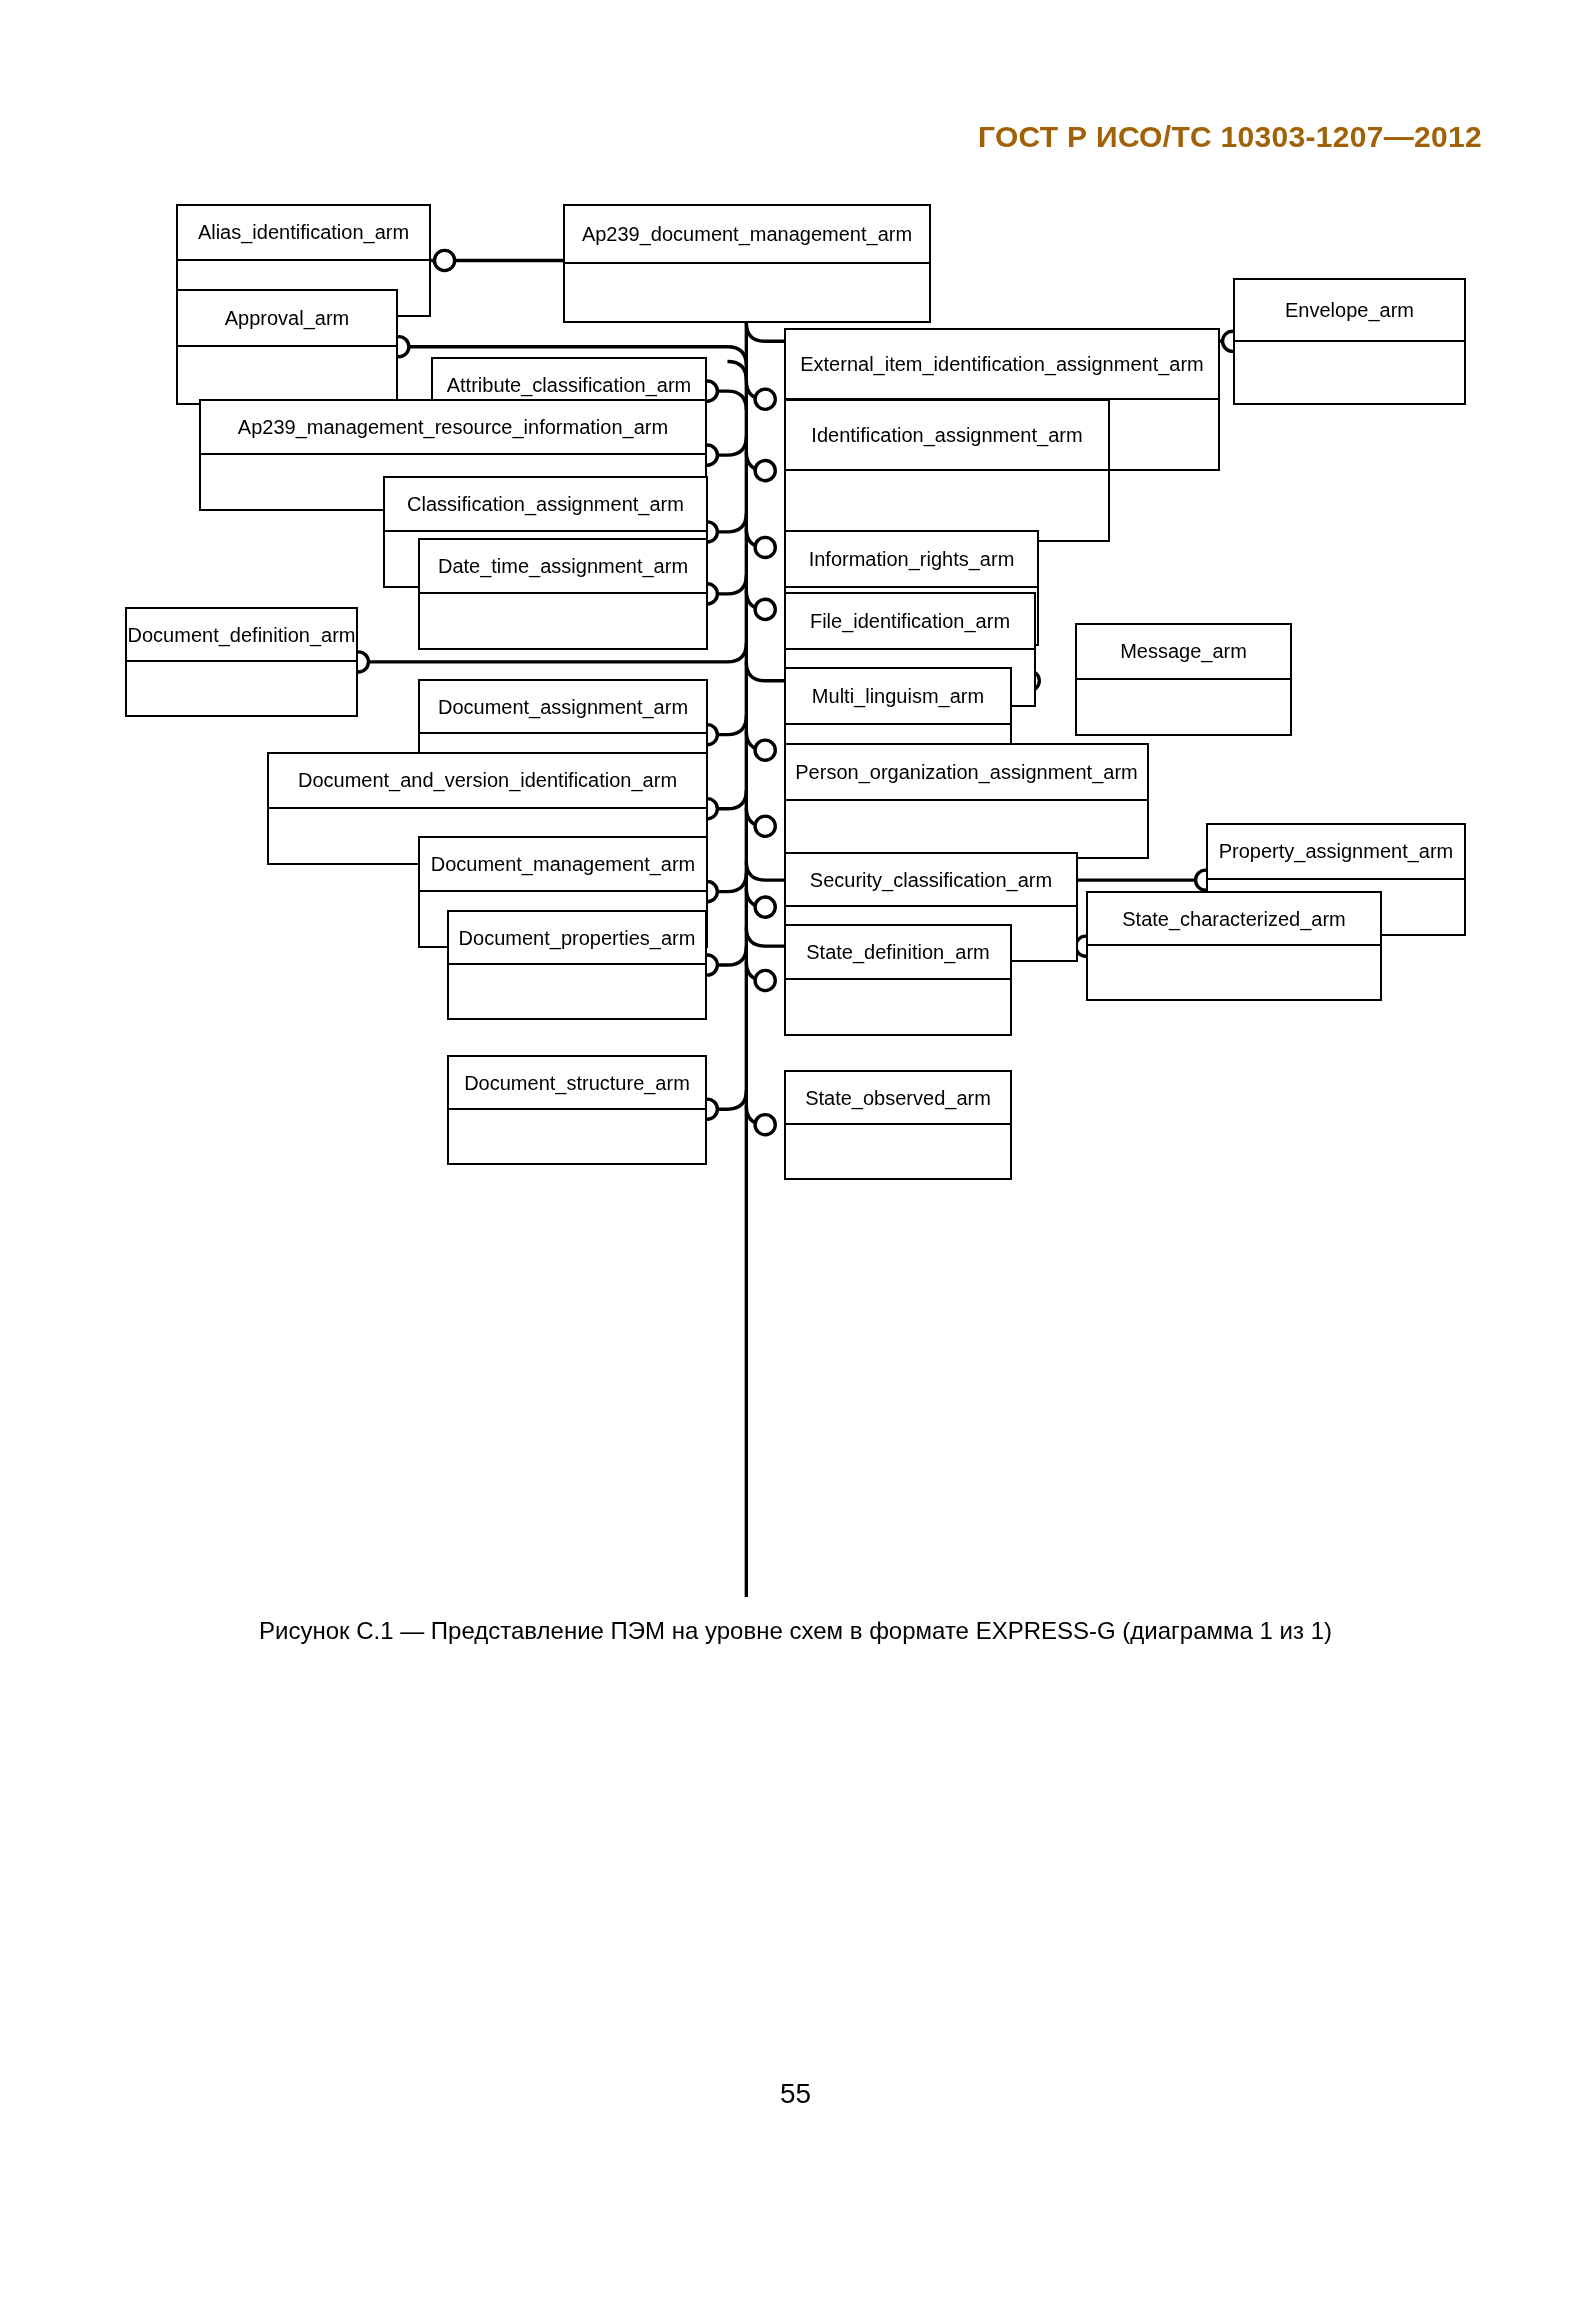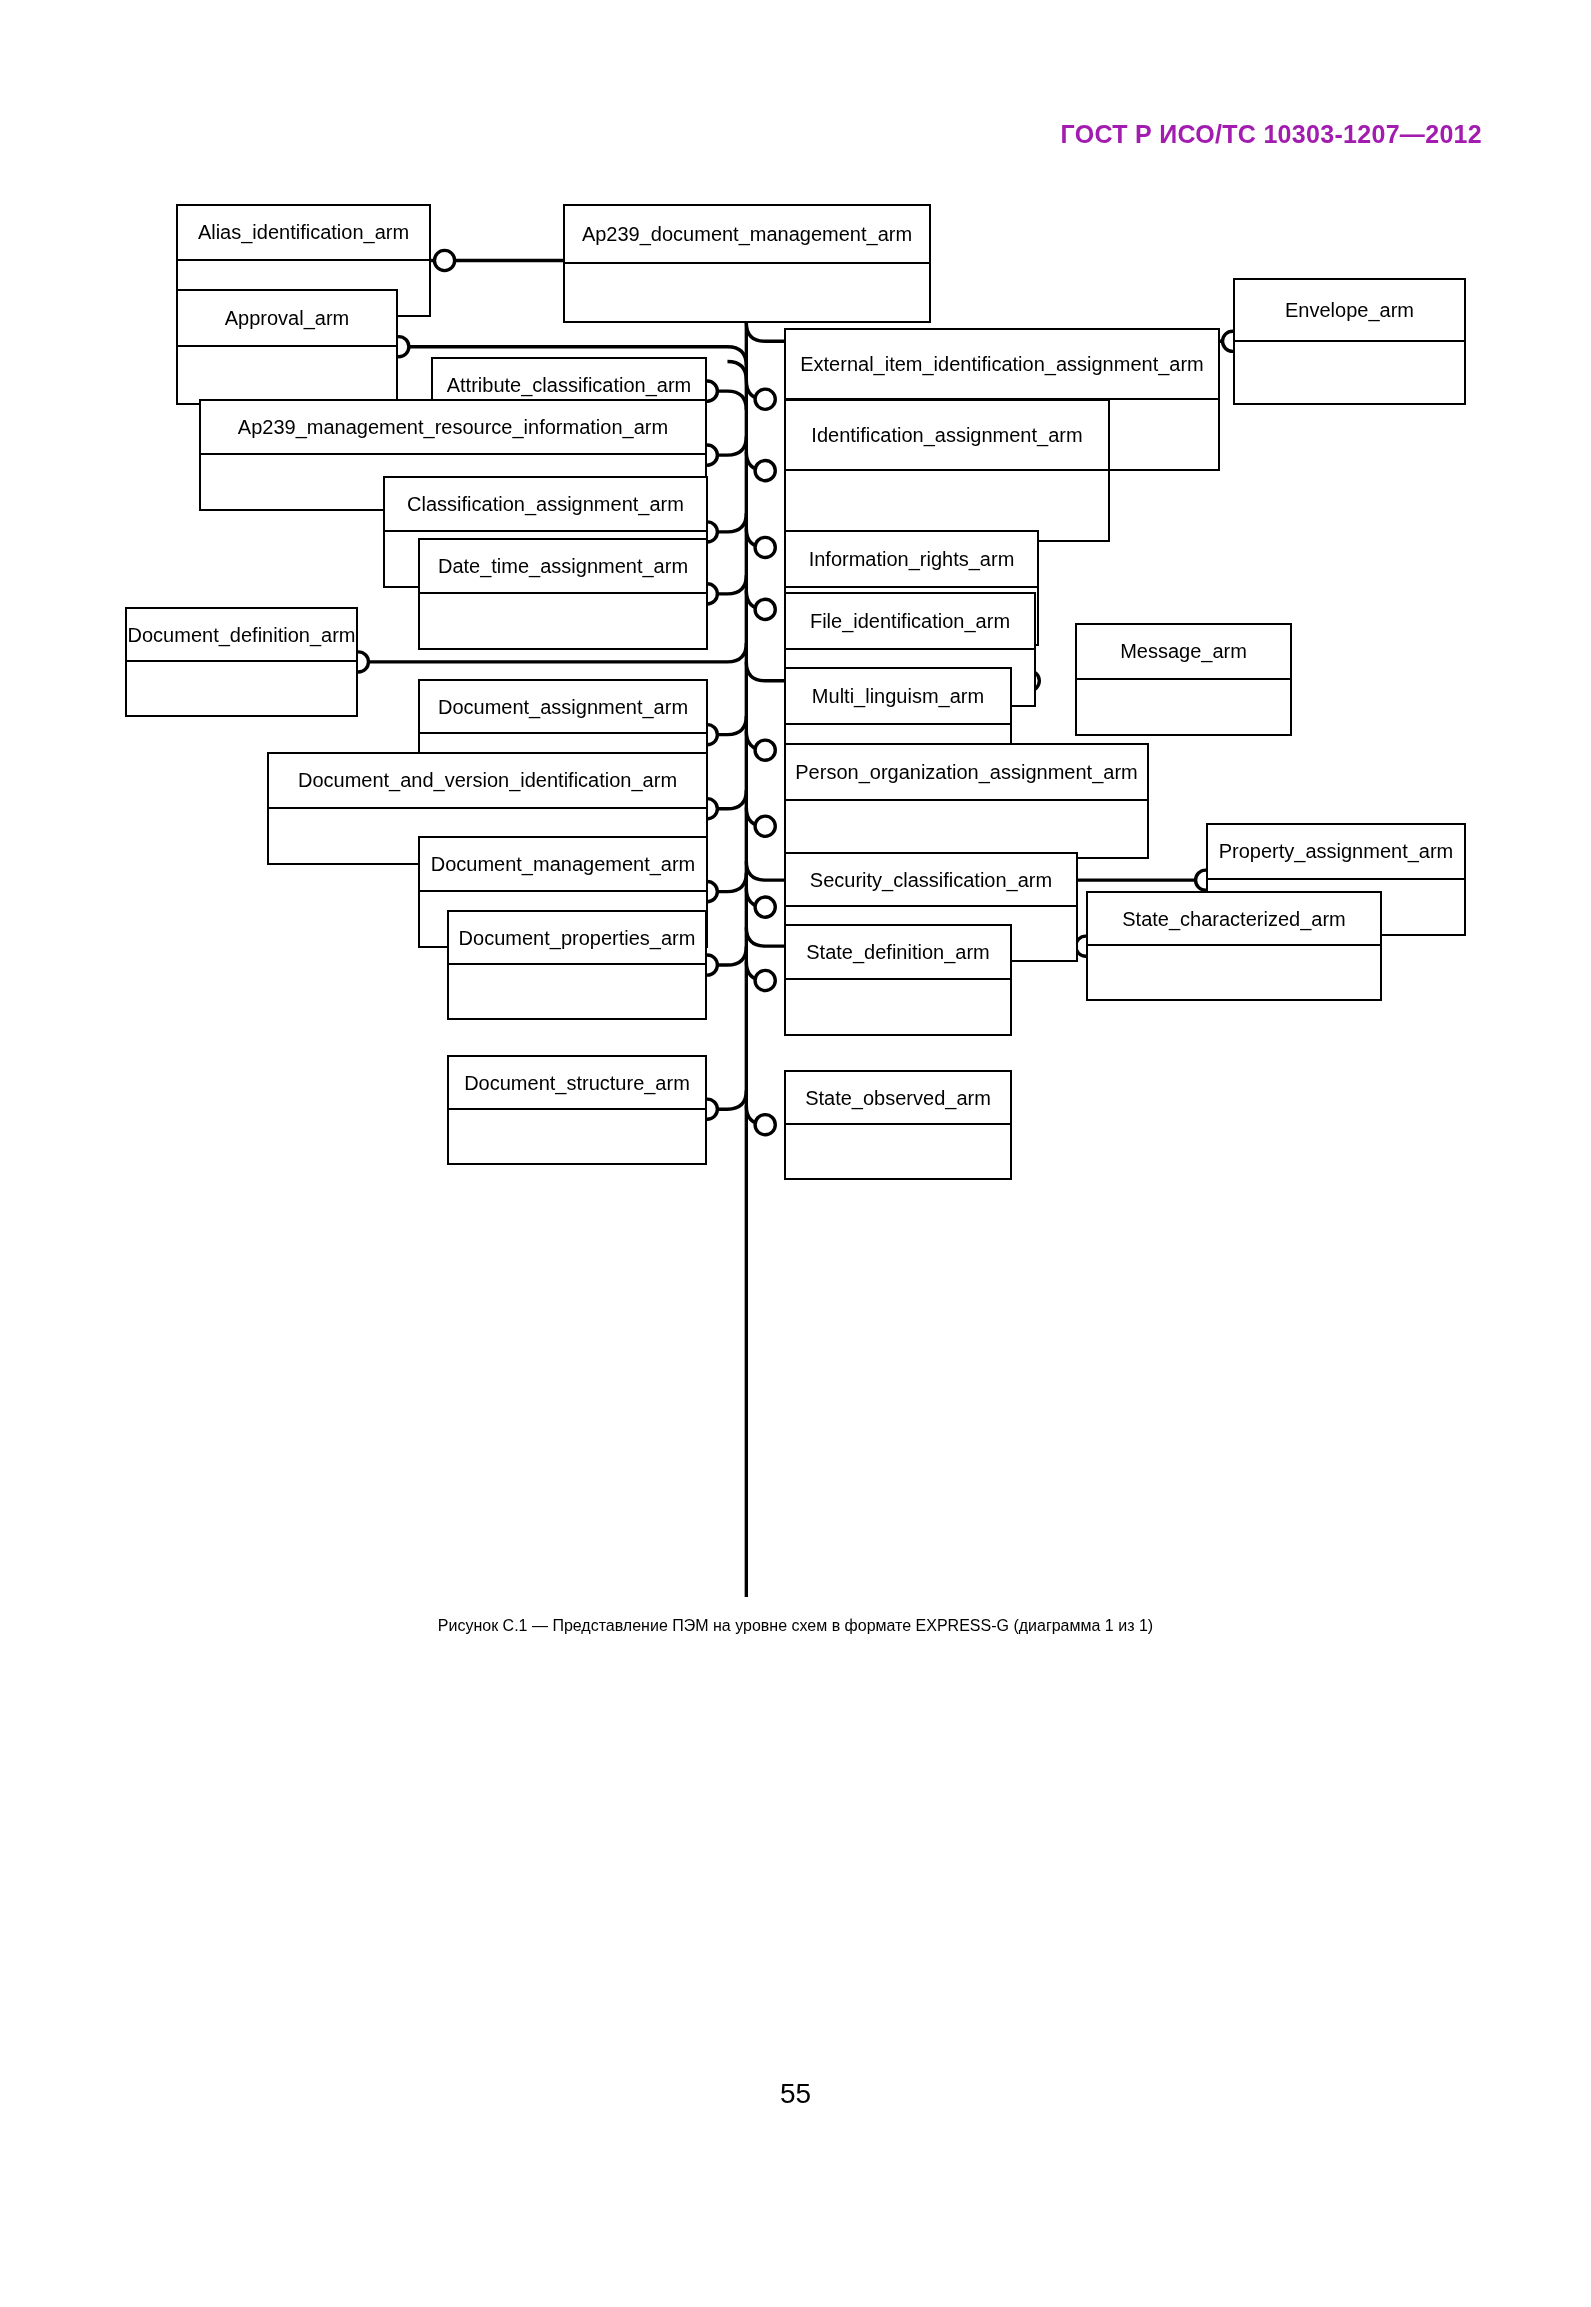--- a/index.html
+++ b/index.html
@@ -6,22 +6,22 @@
   body{
     width:1591px;height:2307px;position:relative;
     font-family:"Liberation Sans", sans-serif;
     -webkit-font-smoothing:antialiased;
   }
   .page{position:absolute;inset:0;background:#fff;}
 
   
   .hdr{
     position:absolute;top:120px;right:109px;
-    font-size:25px;font-weight:bold;letter-spacing:0.3px;
-    color:#a21caf;white-space:nowrap;
+    font-size:30px;font-weight:bold;letter-spacing:0.3px;
+    color:#a16207;white-space:nowrap;
   }
 
   
   .canvas{position:absolute;left:0;top:162px;width:1591px;height:1435px;}
   .canvas svg{position:absolute;left:0;top:0;}
 
   
   .ebox{
     position:absolute;box-sizing:border-box;
     border:2px solid #000;background:#fff;
@@ -33,21 +33,21 @@
     padding:0 4px;
   }
   .ebox .hd span{
     font-size:20px;color:#000;white-space:nowrap;line-height:1;
   }
   .ebox .bd{height:50%;}
 
   
   .caption{
     position:absolute;left:0;top:1617px;width:1591px;text-align:center;
-    font-size:16px;color:#000;
+    font-size:24px;color:#000;
   }
   .folio{
     position:absolute;left:0;top:2078px;width:1591px;
     text-align:center;font-size:28px;color:#000;
   }
 </style>
 </head>
 <body>
 
 <div class="page">

